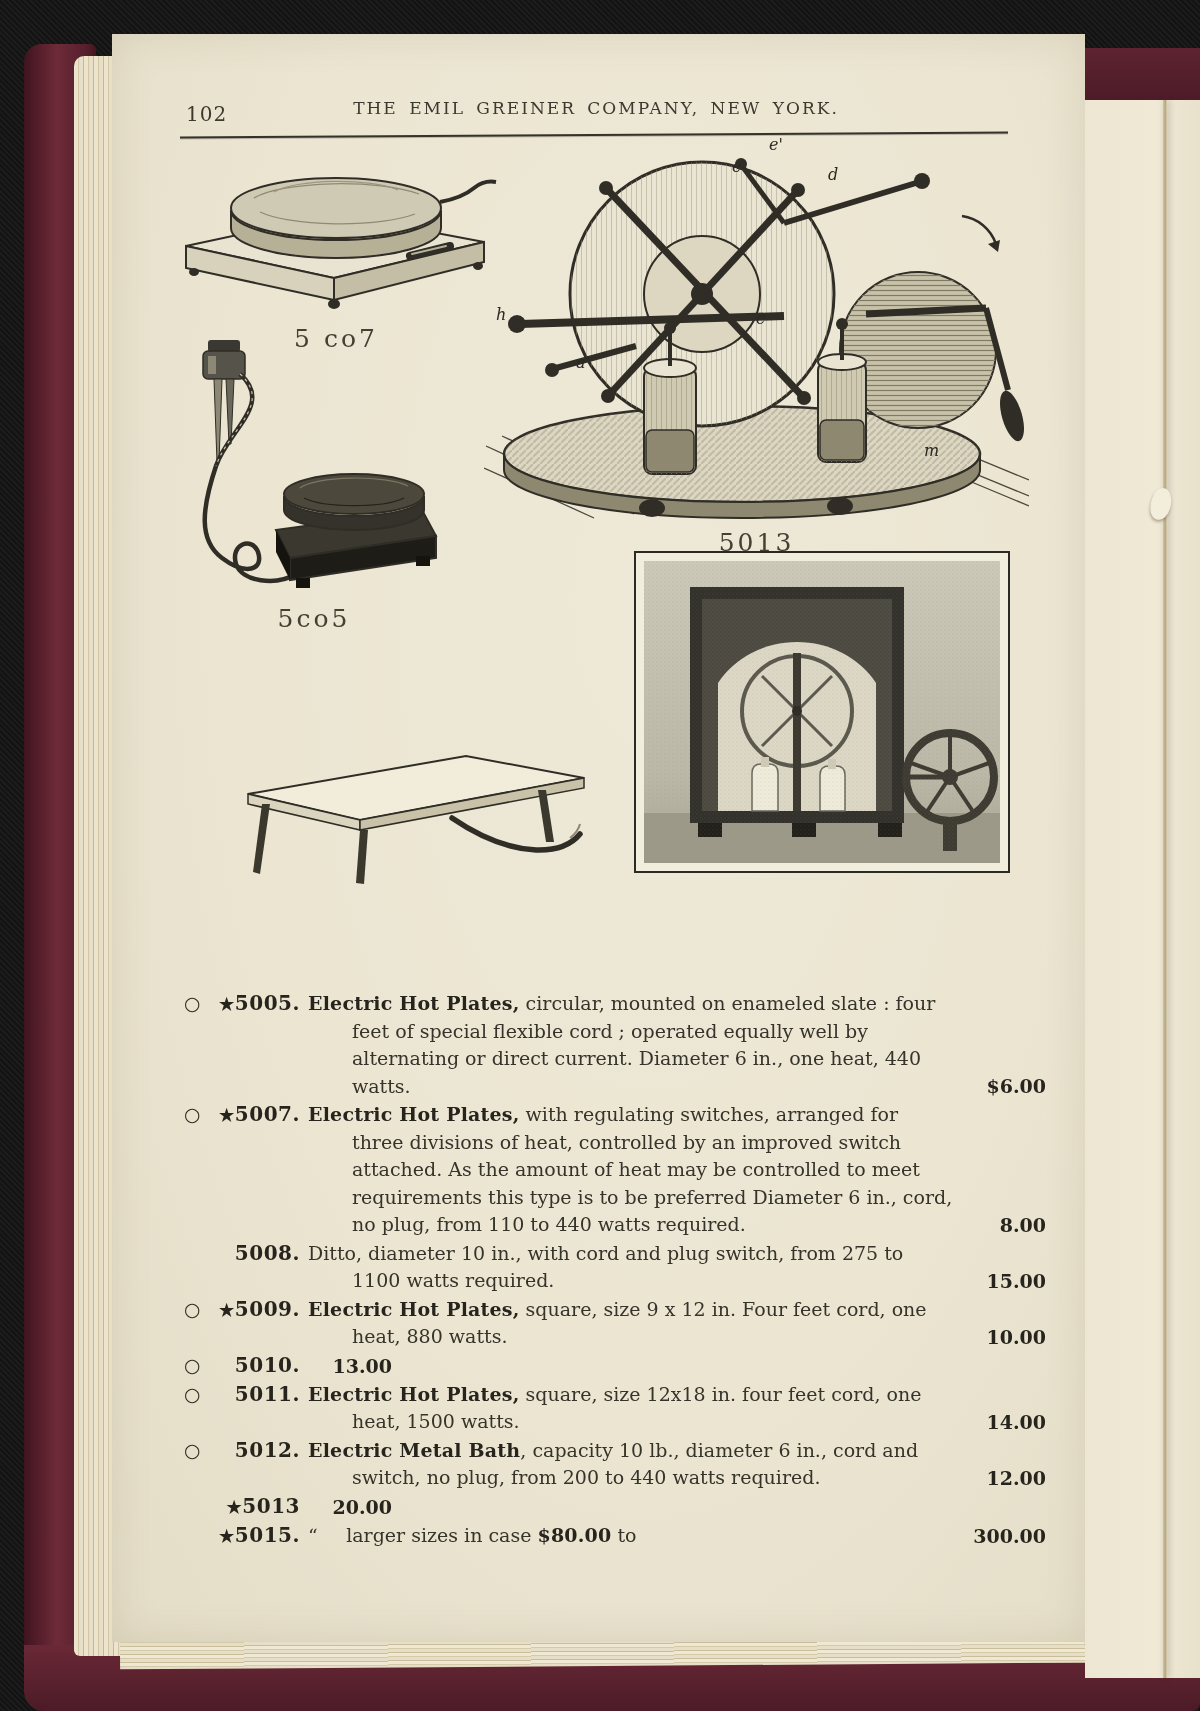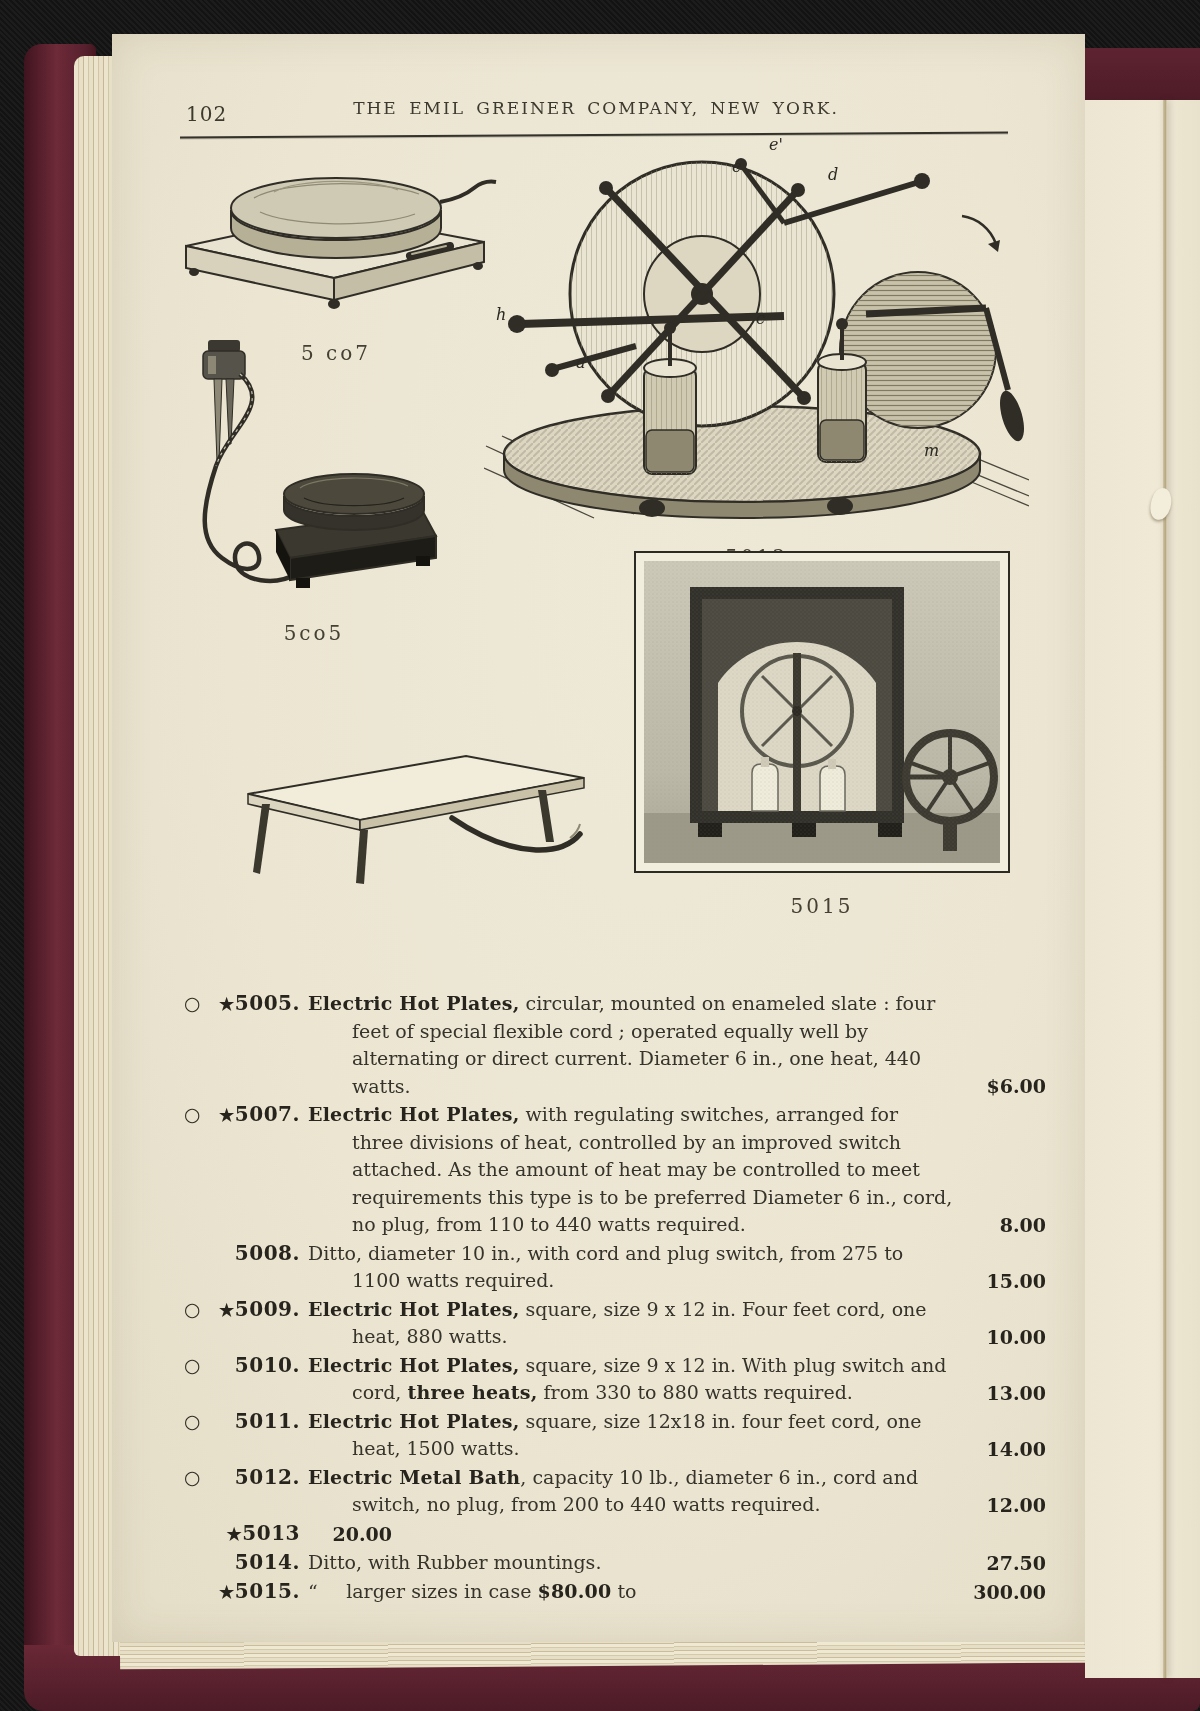--- a/index.html
+++ b/index.html
@@ -37,21 +37,21 @@
     background:#f3eddb;border-radius:45% 55% 50% 50%;transform:rotate(14deg);
     box-shadow:0 2px 3px rgba(80,60,30,.4);}
   
   .pagenum{position:absolute;left:74px;top:68px;font-size:20px;letter-spacing:1px;color:#3c392e;}
   .header-title{position:absolute;left:70px;top:64px;width:828px;text-align:center;
     font-size:17px;letter-spacing:2px;color:#3c392e;word-spacing:4px;}
   .header-rule{position:absolute;left:68px;top:100px;width:828px;height:2px;
     background:#34322a;transform:rotate(-0.35deg);box-shadow:0 1px 0 rgba(52,50,42,.25);}
   
   .fig{position:absolute;}
-  .figcap{text-align:center;font-size:20px;letter-spacing:3px;color:#444134;margin-top:21px;}
+  .figcap{text-align:center;font-size:25px;letter-spacing:3px;color:#444134;margin-top:4px;}
   .photo-frame{border:2px solid #2b2a23;background:#f2eedd;padding:8px;width:356px;height:302px;}
   .ink{stroke:#2f2d26;}
   
   .list{position:absolute;left:72px;top:956px;width:862px;}
   .row{display:flex;align-items:flex-start;margin-bottom:1px;}
   .numcol{width:116px;display:flex;justify-content:space-between;align-items:baseline;flex-shrink:0;}
   .circ{font-size:19px;line-height:27px;color:#2e2c24;}
   .numgrp{font-weight:bold;font-size:20px;line-height:27px;letter-spacing:.5px;color:#26241d;}
   .star{font-size:17px;}
   .desc{flex:1;margin-left:8px;padding-left:44px;text-indent:-44px;
@@ -240,21 +240,20 @@
             <line x1="306" y1="216" x2="345" y2="202"></line>
           <line x1="306" y1="216" x2="330" y2="252"></line>
             <line x1="306" y1="216" x2="282" y2="252"></line>
           <line x1="306" y1="216" x2="267" y2="202"></line>
         </g>
         <circle cx="306" cy="216" r="8" fill="#3c3a31"></circle>
         <rect x="299" y="258" width="14" height="32" fill="#3c3a31"></rect>
         <rect width="356" height="302" fill="url(#grain)" opacity="0.22"></rect>
       </svg>
     </div>
-    <div class="figcap">5015</div>
   </div>
 
   <div class="fig" style="left:128px;top:712px;width:352px;">
     <svg width="352" height="142" viewBox="0 0 352 142">
       <polygon points="8,48 226,10 344,32 120,74" fill="#f1edda" class="ink" stroke-width="2"></polygon>
       <polygon points="8,48 120,74 120,84 8,58" fill="#dbd5bf" class="ink" stroke-width="1.5"></polygon>
       <polygon points="120,74 344,32 344,42 120,84" fill="#c9c2a8" class="ink" stroke-width="1.5"></polygon>
       <polygon points="22,58 30,58 20,128 13,126" fill="#3b392e"></polygon>
       <polygon points="120,84 128,84 124,138 116,137" fill="#3b392e"></polygon>
       <polygon points="298,44 306,44 314,96 306,96" fill="#3b392e"></polygon>
@@ -300,21 +299,20 @@
         </div>
       <div class="desc"><span class="lead">Electric Hot Plates,</span><span> square, size 9 x 12 in. Four feet cord, one heat, 880 watts.</span><span class="lead"></span><span></span></div>
       <div class="price">10.00</div>
     </div>
 
     <div class="row">
       <div class="numcol">
           <span class="circ">○</span>
           <span class="numgrp"><span class="star"></span><span class="num">5010.</span></span>
         </div>
-      <div class="desc"><span class="lead">Electric Hot Plates,</span><span> square, size 9 x 12 in. With plug switch and cord, </span><span class="lead">three heats,</span><span> from 330 to 880 watts required.</span></div>
       <div class="price">13.00</div>
     </div>
 
     <div class="row">
       <div class="numcol">
           <span class="circ">○</span>
           <span class="numgrp"><span class="star"></span><span class="num">5011.</span></span>
         </div>
       <div class="desc"><span class="lead">Electric Hot Plates,</span><span> square, size 12x18 in. four feet cord, one heat, 1500 watts.</span><span class="lead"></span><span></span></div>
       <div class="price">14.00</div>
@@ -330,28 +328,20 @@
     </div>
 
     <div class="row">
       <div class="numcol">
           <span class="circ"></span>
           <span class="numgrp"><span class="star">★</span><span class="num">5013</span></span>
         </div>
       <div class="price">20.00</div>
     </div>
 
-    <div class="row">
-      <div class="numcol">
-          <span class="circ"></span>
-          <span class="numgrp"><span class="star"></span><span class="num">5014.</span></span>
-        </div>
-      <div class="desc"><span class="lead"></span><span>Ditto, with Rubber mountings.</span><span class="lead"></span><span></span></div>
-      <div class="price">27.50</div>
-    </div>
 
     <div class="row">
       <div class="numcol">
           <span class="circ"></span>
           <span class="numgrp"><span class="star">★</span><span class="num">5015.</span></span>
         </div>
       <div class="desc"><span class="lead"></span><span>“  larger sizes in case </span><span class="lead">$80.00</span><span> to</span></div>
       <div class="price">300.00</div>
     </div>
 

